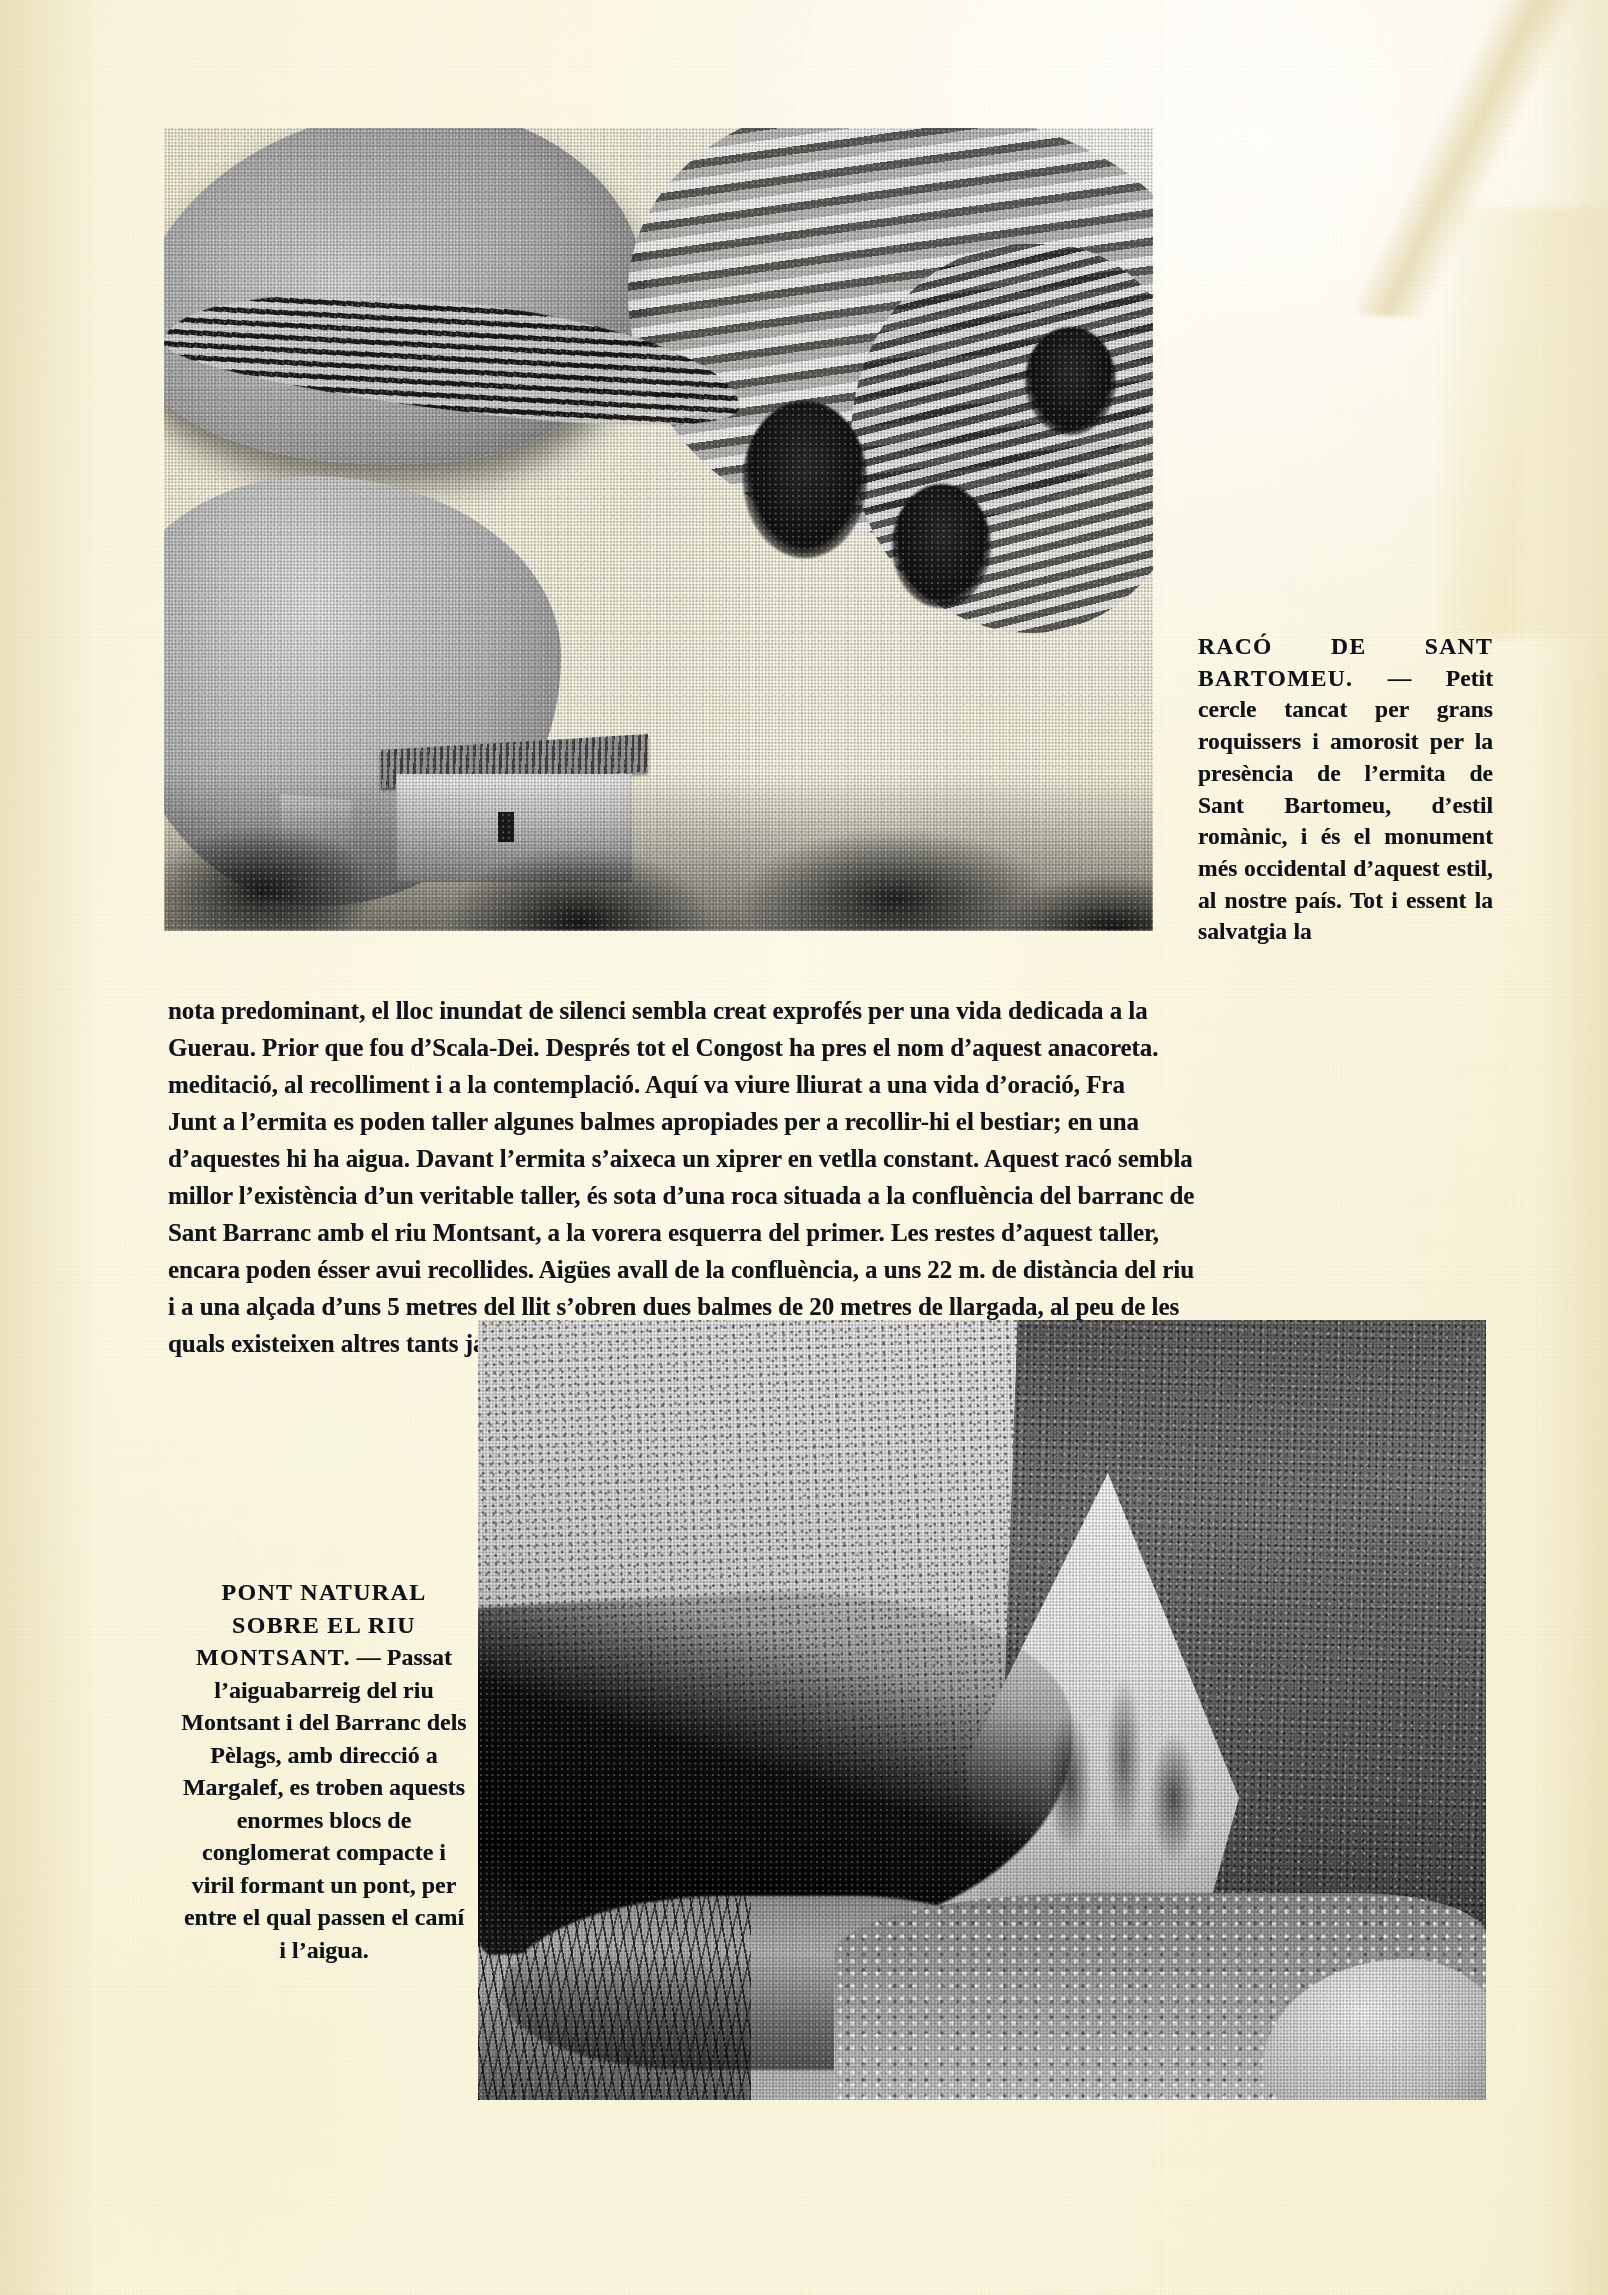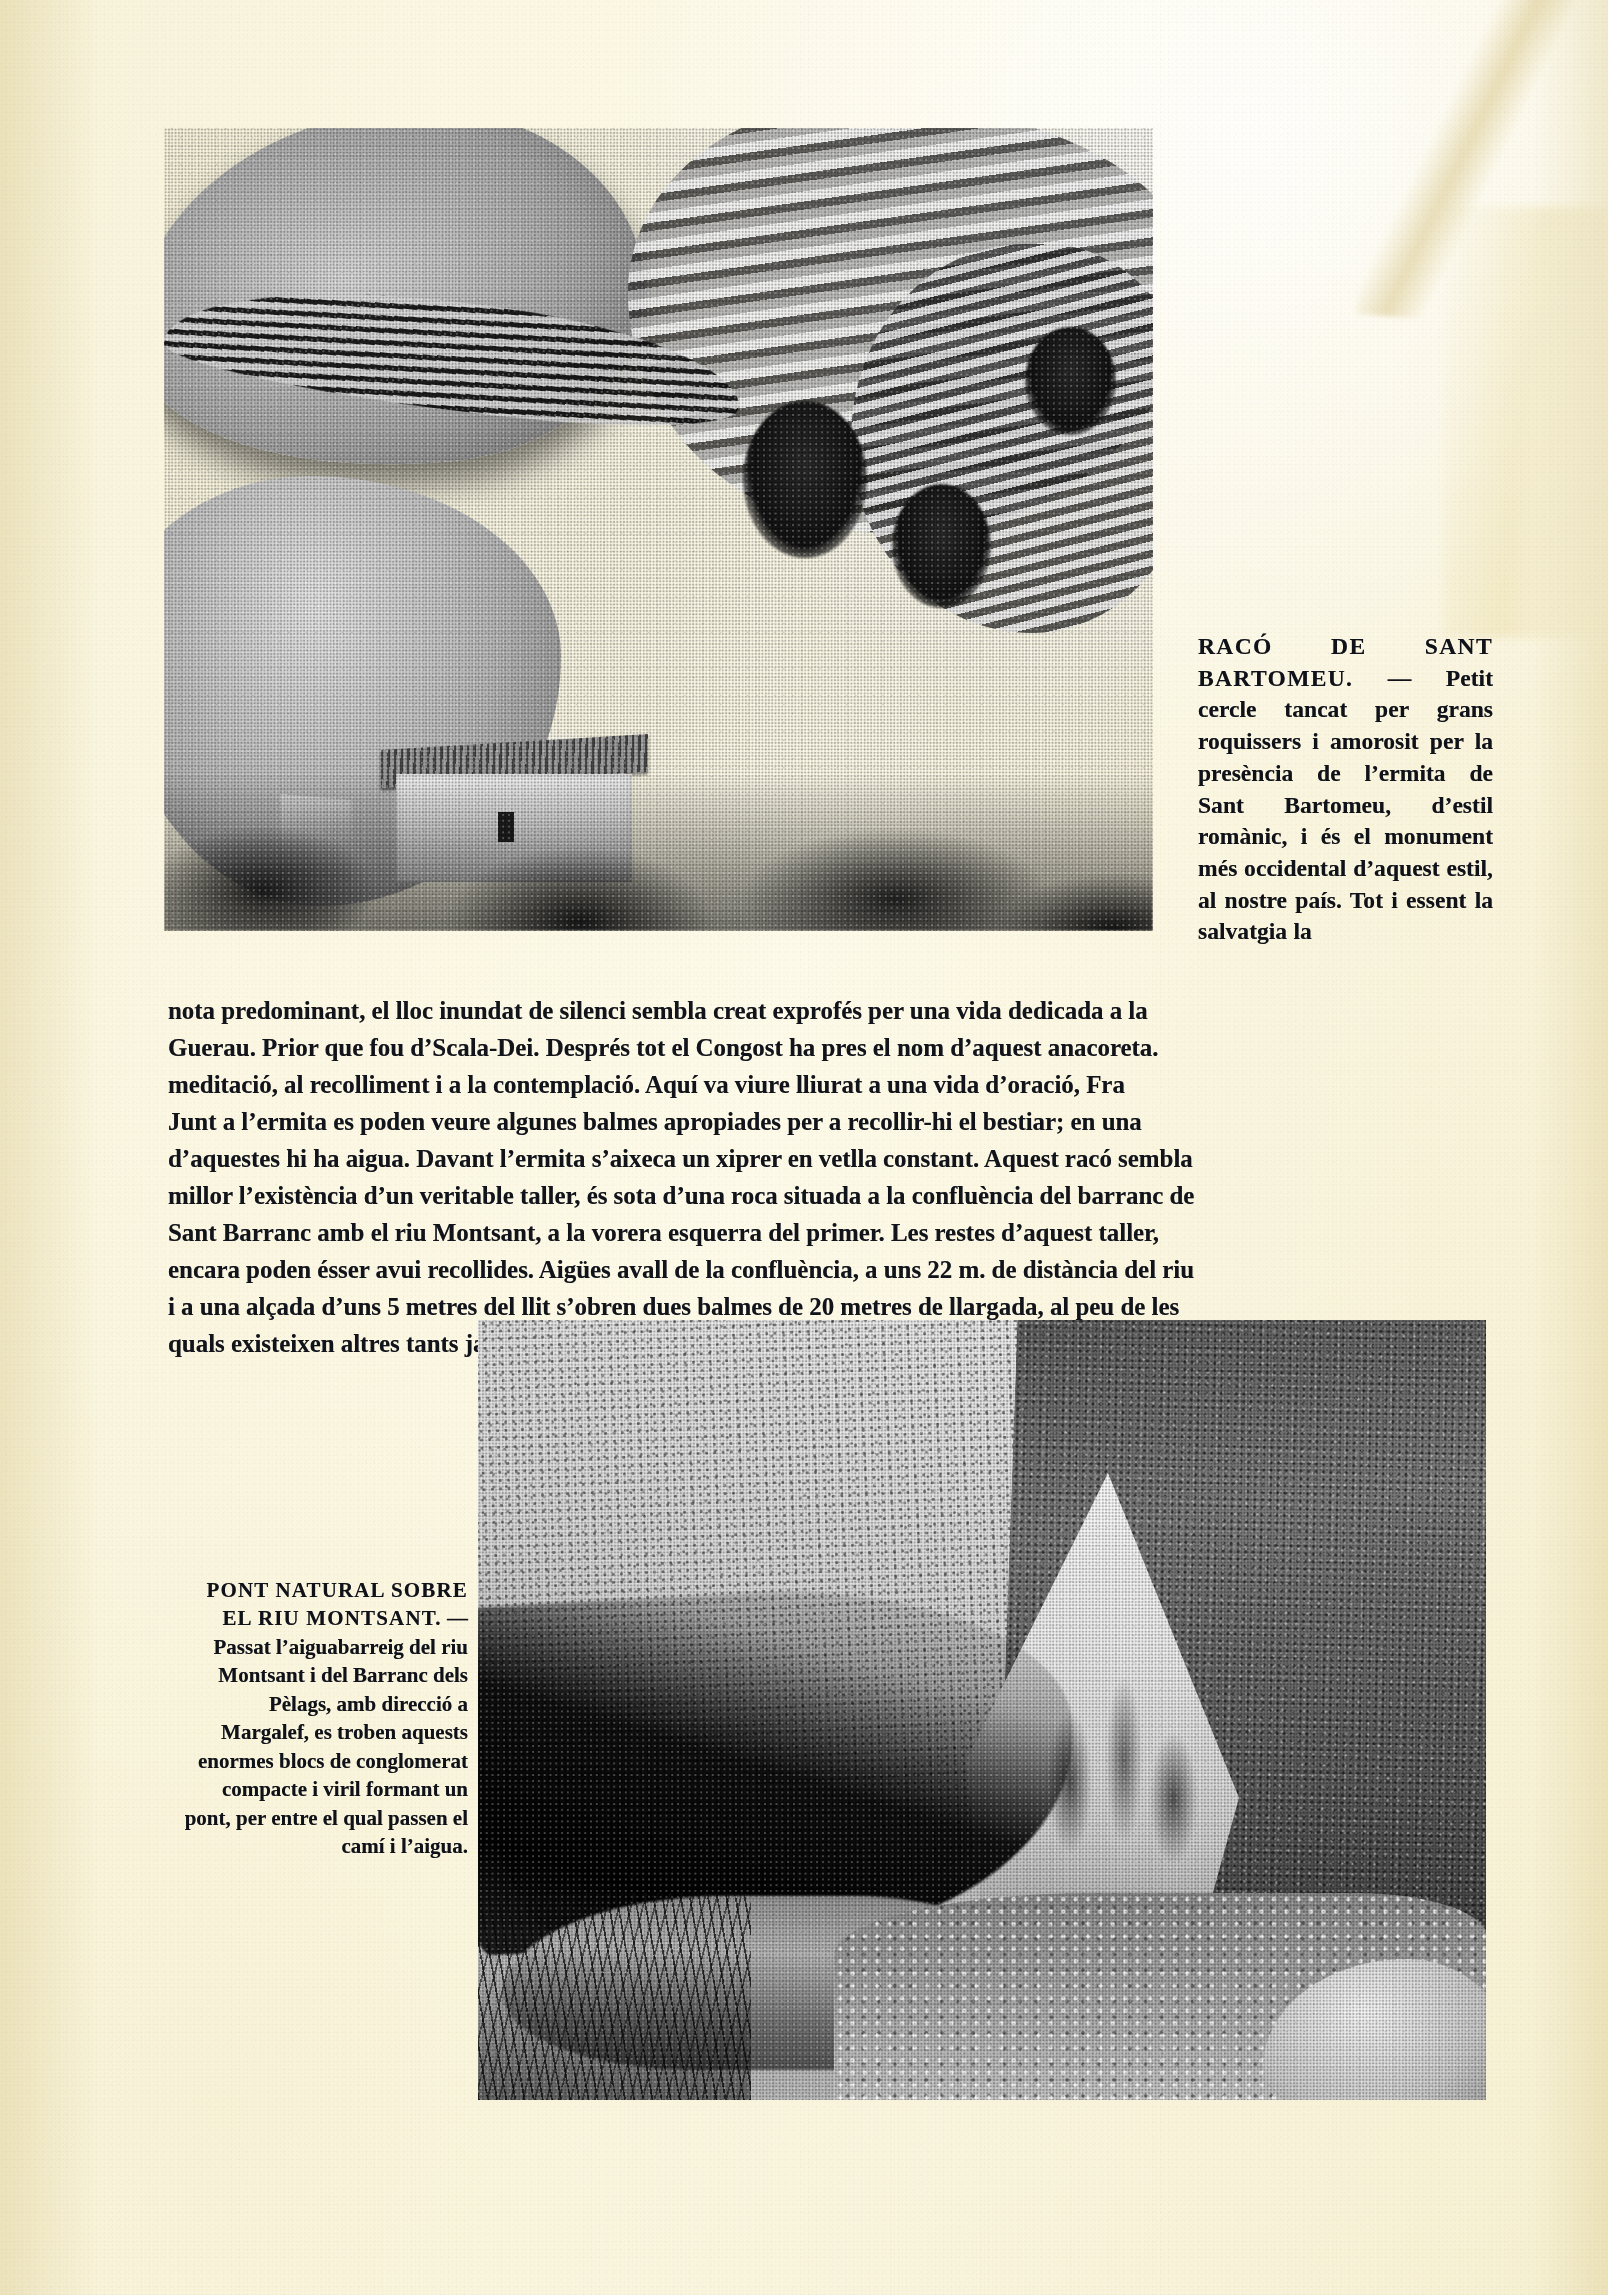--- a/index.html
+++ b/index.html
@@ -331,23 +331,23 @@
     left: 1198px; top: 631px;
     width: 295px;
     font-size: 23.6px;
     line-height: 1.345;
     word-spacing: .02em;
   }
 
   #caption-pont {
     left: 180px; top: 1576px;
     width: 288px;
-    font-size: 21px;
+    font-size: 24px;
     line-height: 1.355;
-    text-align: right;
+    text-align: center;
   }
 
   #body-text {
     position: absolute;
     left: 168px; top: 992px;
     width: 1324px;
     font-family: "Liberation Serif", "DejaVu Serif", serif;
     font-weight: 700;
     font-size: 25px;
     line-height: 37px;
@@ -394,21 +394,21 @@
   </div>
 
   <div class="caption printed" id="caption-raco">
     <span class="lede">RACÓ DE SANT BARTOMEU.</span><span> — </span><span>Petit cercle tancat per grans roquissers i amorosit per la presència de l’ermita de Sant Bartomeu, d’estil romànic, i és el monument més occidental d’aquest estil, al nostre país. Tot i essent la salvatgia la</span>
   </div>
 
   <div id="body-text" class="printed">
     <span class="ln" style="transform: scaleX(1);">nota predominant, el lloc inundat de silenci sembla creat exprofés per una vida dedicada a la</span>
     <span class="ln" style="transform: scaleX(1);">Guerau. Prior que fou d’Scala-Dei. Després tot el Congost ha pres el nom d’aquest anacoreta.</span>
     <span class="ln" style="transform: scaleX(1);">meditació, al recolliment i a la contemplació. Aquí va viure lliurat a una vida d’oració, Fra</span>
-    <span class="ln" style="transform: scaleX(1);">Junt a l’ermita es poden veure algunes balmes apropiades per a recollir-hi el bestiar; en una</span>
+    <span class="ln" style="transform: scaleX(1);">Junt a l’ermita es poden taller algunes balmes apropiades per a recollir-hi el bestiar; en una</span>
     <span class="ln" style="transform: scaleX(1);">d’aquestes hi ha aigua. Davant l’ermita s’aixeca un xiprer en vetlla constant. Aquest racó sembla</span>
     <span class="ln" style="transform: scaleX(1);">millor l’existència d’un veritable taller, és sota d’una roca situada a la confluència del barranc de</span>
     <span class="ln" style="transform: scaleX(1);">Sant Barranc amb el riu Montsant, a la vorera esquerra del primer. Les restes d’aquest taller,</span>
     <span class="ln" style="transform: scaleX(1);">encara poden ésser avui recollides. Aigües avall de la confluència, a uns 22 m. de distància del riu</span>
     <span class="ln" style="transform: scaleX(1);">i a una alçada d’uns 5 metres del llit s’obren dues balmes de 20 metres de llargada, al peu de les</span>
     <span class="ln" style="transform: scaleX(1);">quals existeixen altres tants jaciments superficials de sílex (pedrenyera).</span>
   </div>
 
   <div class="caption printed" id="caption-pont">
     <span class="lede">PONT NATURAL SOBRE EL RIU MONTSANT.</span><span> — </span><span>Passat l’aiguabarreig del riu Montsant i del Barranc dels Pèlags, amb direcció a Margalef, es troben aquests enormes blocs de conglomerat compacte i viril formant un pont, per entre el qual passen el camí i l’aigua.</span>

